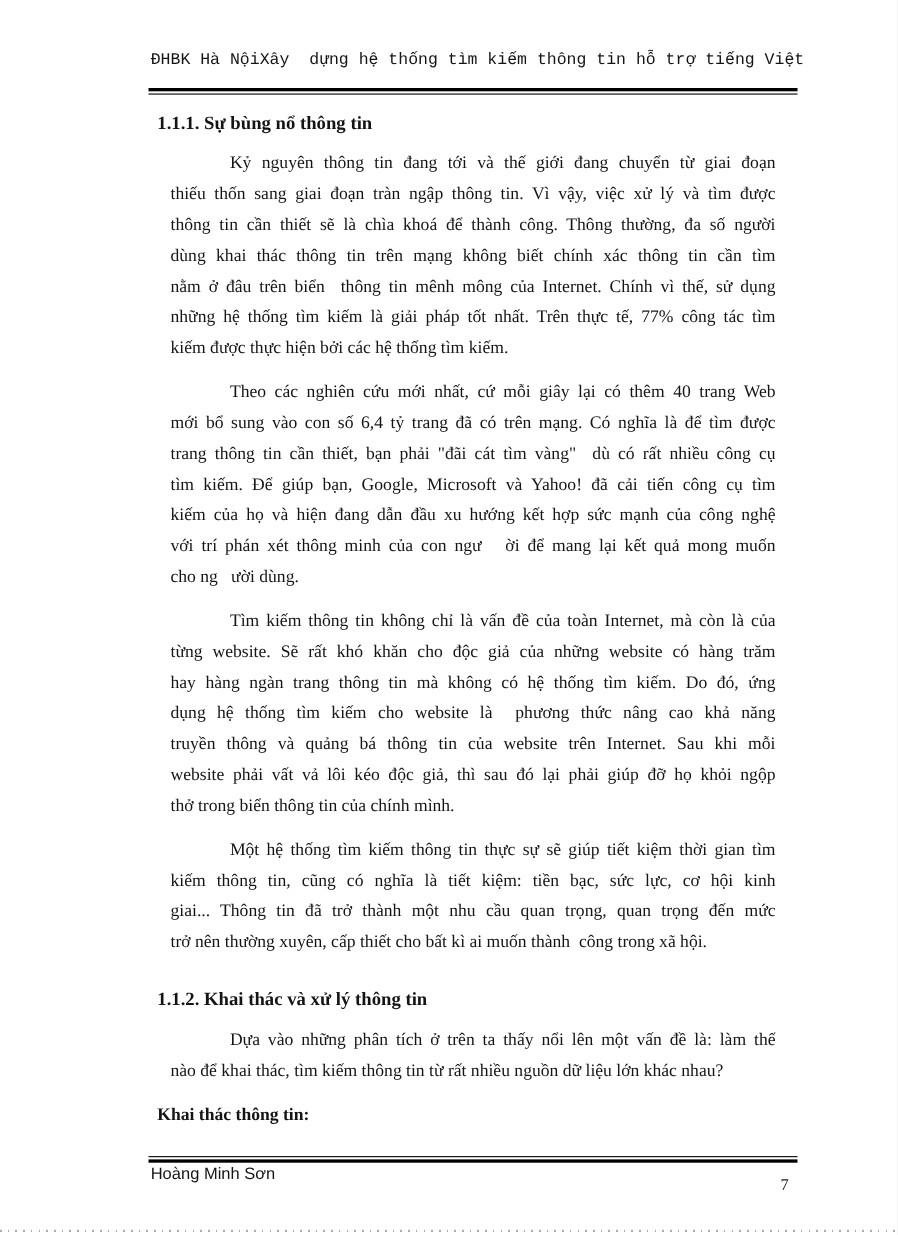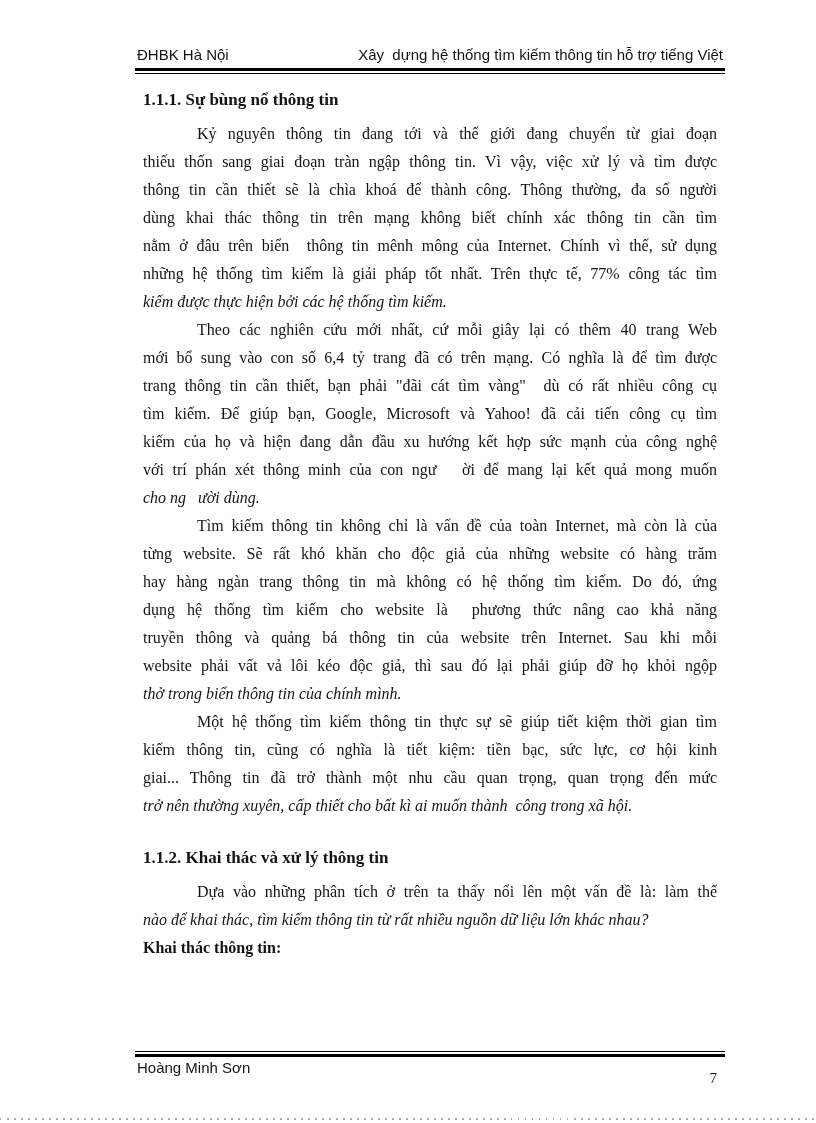--- a/index.html
+++ b/index.html
@@ -9,53 +9,53 @@
     background:#ffffff;
     overflow:hidden;
     font-family:"Liberation Serif", serif;
     color:#141414;
   }
   .doc{
     position:absolute;left:135px;top:46px;width:590px;
   }
   .header-row{
     display:flex;justify-content:space-between;align-items:flex-end;
-    font-family:Liberation Sans, sans-serif;
+    font-family:Liberation Mono, monospace;
     font-size:15px;line-height:18px;
-    padding:0 2px 4px 2px;
+    padding:0 2px 16px 2px;
     white-space:pre;
   }
   .header-rule{
     height:2px;
     border-top:3px solid #000;
     border-bottom:1px solid #000;
     margin-bottom:15px;
   }
   .content{
     padding:0 8px;
     font-size:16px;
     line-height:28px;
   }
   .heading{
     font-weight:bold;
     font-size:17px;
     line-height:22px;
     margin:2px 0 9px 0;
   }
   .heading.spaced{ margin-top:27px; }
-  .para{ margin:0; }
+  .para{ margin:12px; }
   .line{
     height:28px;
     text-align:justify;
     text-align-last:justify;
     white-space:pre-wrap;
     overflow:hidden;
   }
   .line.first{ text-indent:54px; }
-  .line.last{ text-align-last:left;font-style:italic; }
+  .line.last{ text-align-last:left; }
   .bold-line{
     font-weight:bold;
     height:28px;
     line-height:28px;
   }
   .footer{
     position:absolute;left:135px;top:1051px;width:590px;
   }
   .footer-rule{
     height:2px;

